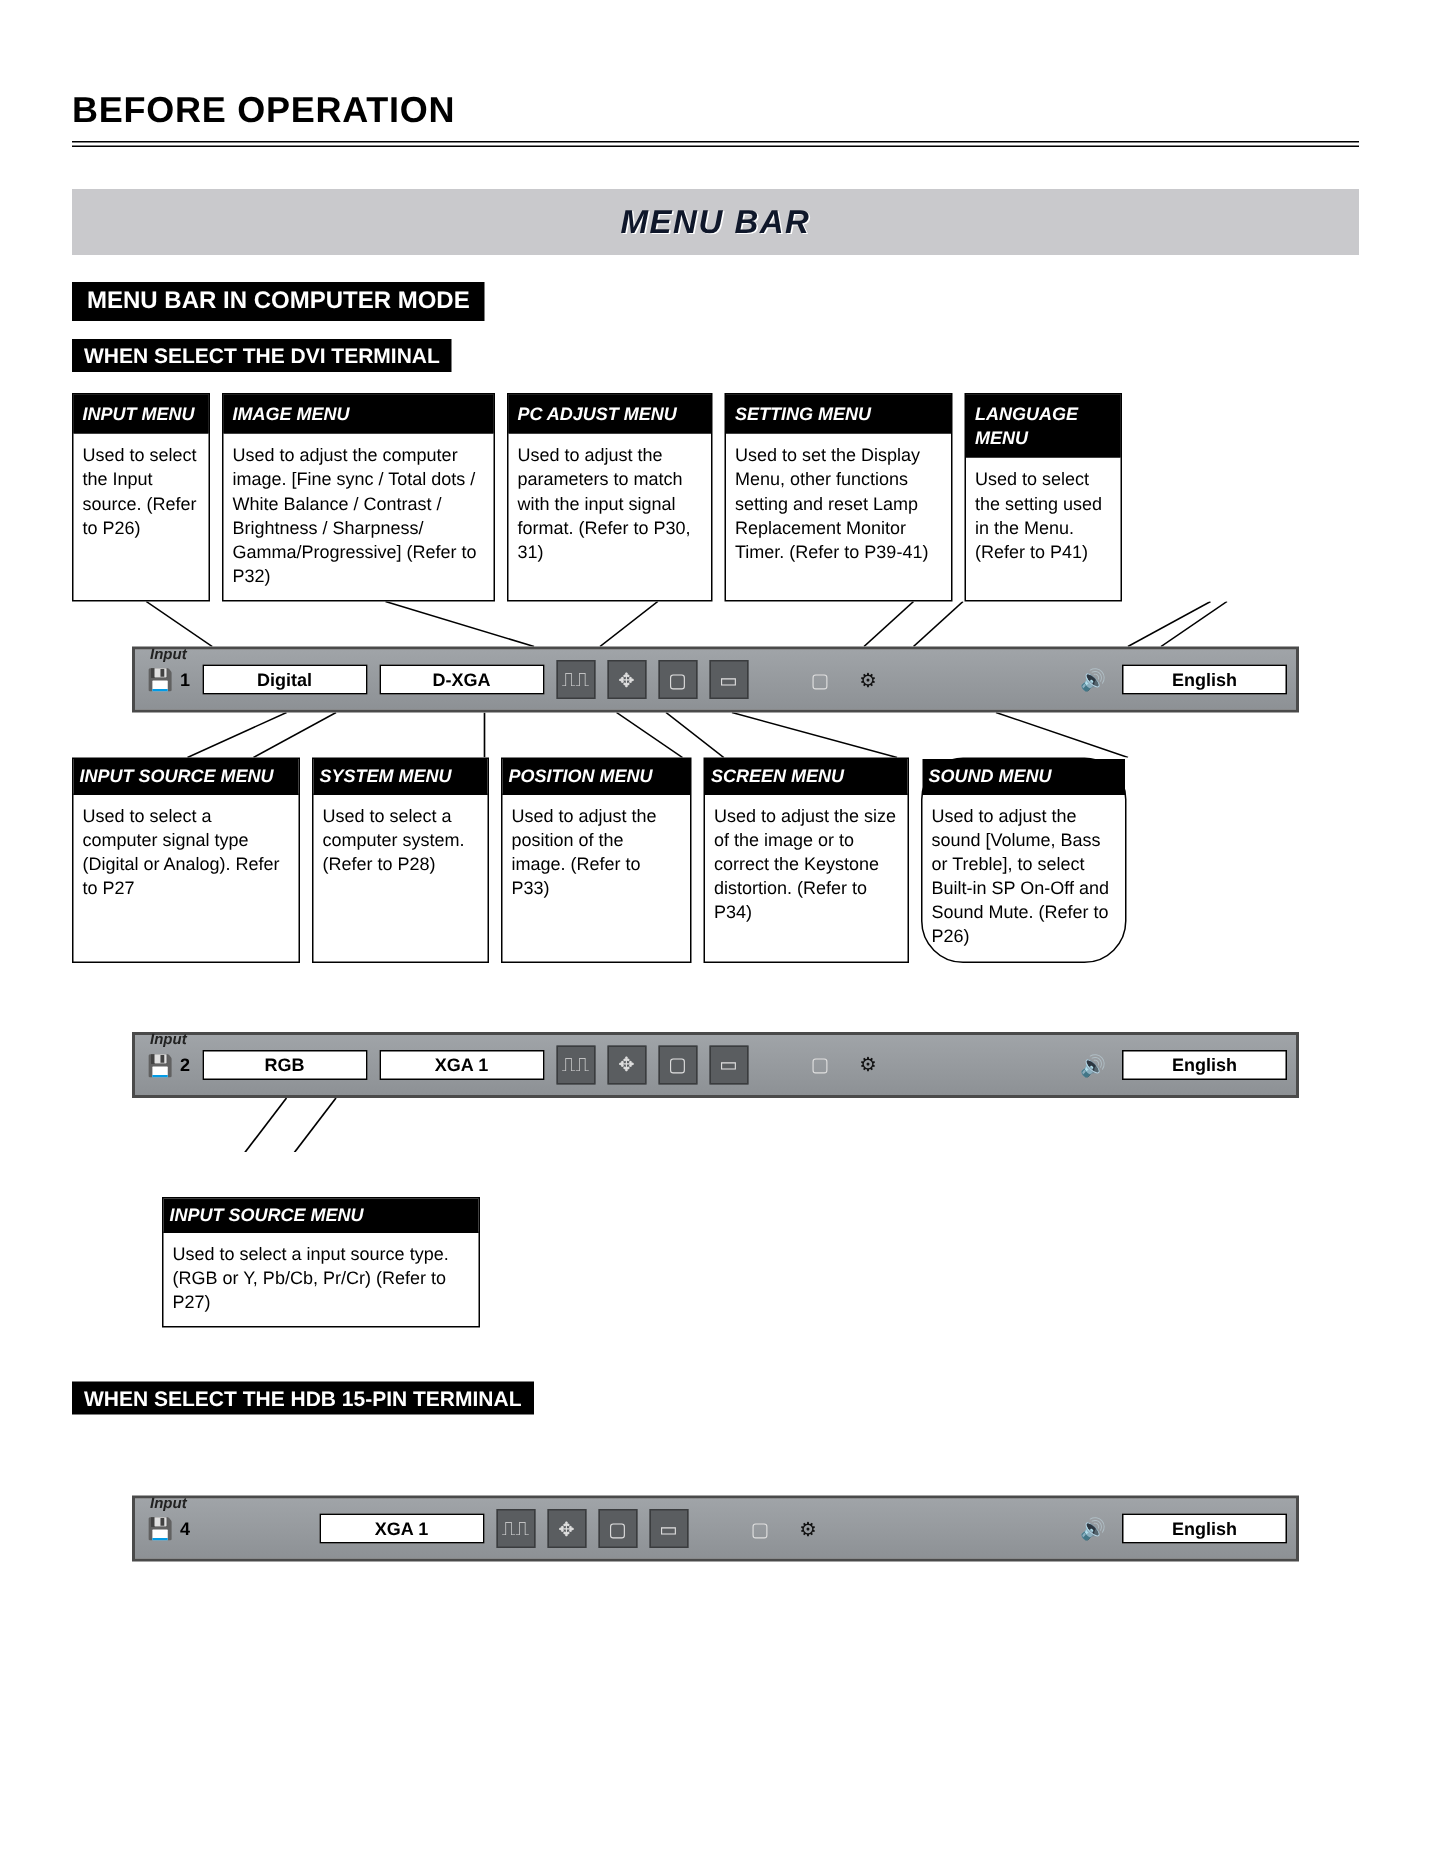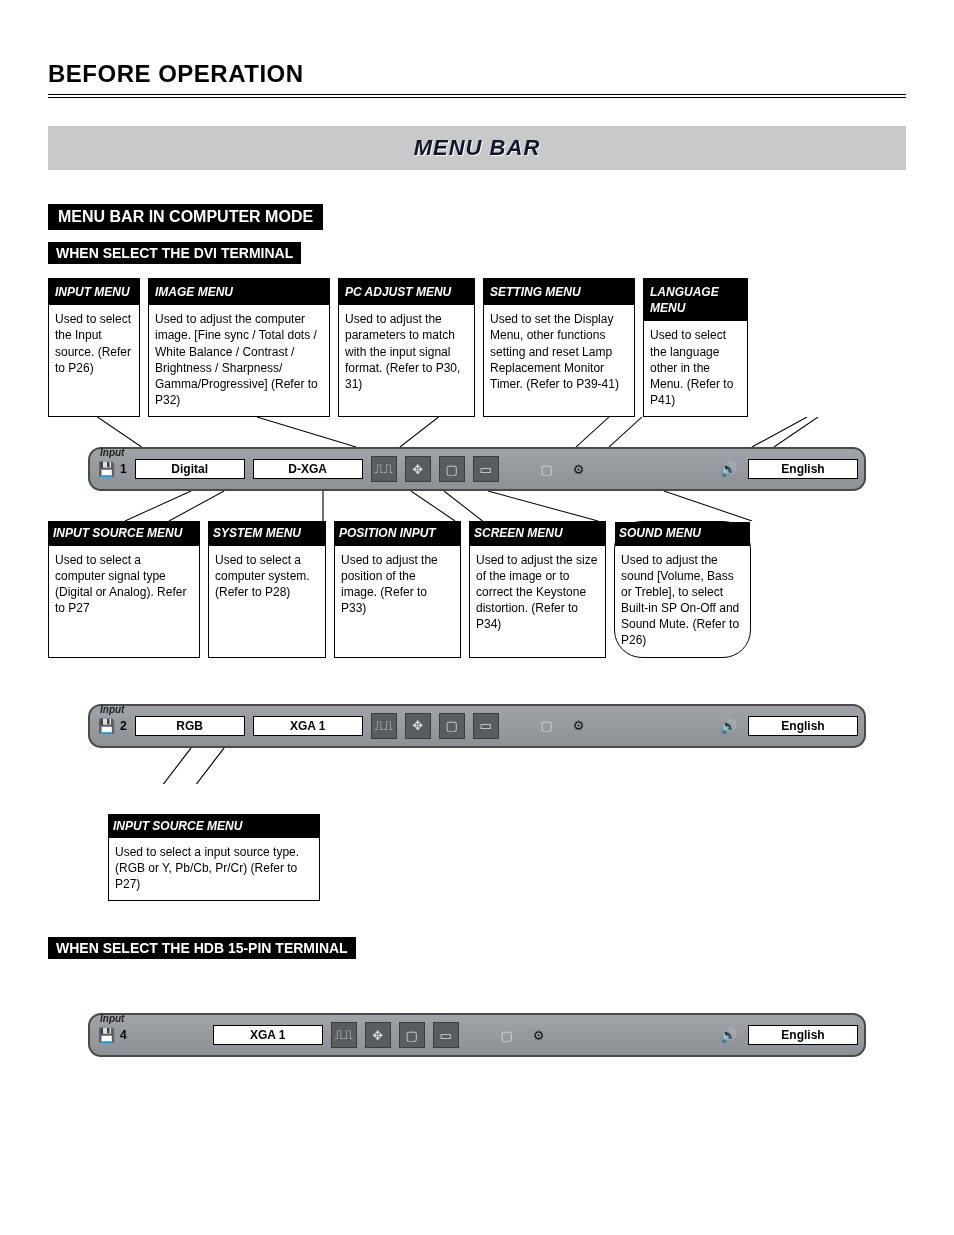--- a/index.html
+++ b/index.html
@@ -46,21 +46,20 @@
 
   
   .black-block {
     display: inline-block;
     background: #000;
     color: #fff;
     font-weight: 700;
     font-size: 16px;
     padding: 4px 10px;
     margin-bottom: 4px;
-    margin-top: 16px;
   }
   .black-block.sub {
     font-size: 14px;
     padding: 3px 8px;
     margin-top: 8px;
     margin-bottom: 14px;
   }
 
   
   .callouts {
@@ -109,21 +108,21 @@
   .connector-layer {
     width: 100%;
     height: 30px;
     display: block;
   }
 
   
   .menu-strip {
     background: linear-gradient(#a0a4a8, #8d9195);
     border: 2px solid #4a4a4a;
-    border-radius: 13px;
+    border-radius: 0;
     height: 40px;
     display: flex;
     align-items: center;
     padding: 0 6px;
     gap: 8px;
     margin: 0 40px;
     position: relative;
   }
   .ms-input-box {
     display: flex;
@@ -205,21 +204,21 @@
       <span class="title">PC ADJUST MENU</span>
       <div class="body">Used to adjust the parameters to match with the input signal format.
 (Refer to P30, 31)</div>
     </div>
     <div class="callout c-w4">
       <span class="title">SETTING MENU</span>
       <div class="body">Used to set the Display Menu, other functions setting and reset Lamp Replacement Monitor Timer. (Refer to P39-41)</div>
     </div>
     <div class="callout c-w5">
       <span class="title">LANGUAGE MENU</span>
-      <div class="body">Used to select the language other in the Menu.
+      <div class="body">Used to select the setting used in the Menu.
 (Refer to P41)</div>
     </div>
   </div>
 
   
   <svg class="connector-layer" viewBox="0 0 780 30" preserveAspectRatio="none">
     <line x1="45" y1="0" x2="85" y2="30" stroke="#000" stroke-width="1"></line>
     <line x1="190" y1="0" x2="280" y2="30" stroke="#000" stroke-width="1"></line>
     <line x1="355" y1="0" x2="320" y2="30" stroke="#000" stroke-width="1"></line>
     <line x1="510" y1="0" x2="480" y2="30" stroke="#000" stroke-width="1"></line>
@@ -265,21 +264,21 @@
     <div class="callout b-w1">
       <span class="title">INPUT SOURCE MENU</span>
       <div class="body">Used to select a computer signal type (Digital or Analog). Refer to P27</div>
     </div>
     <div class="callout b-w2">
       <span class="title">SYSTEM MENU</span>
       <div class="body">Used to select a computer system.
 (Refer to P28)</div>
     </div>
     <div class="callout b-w3">
-      <span class="title">POSITION INPUT</span>
+      <span class="title">POSITION MENU</span>
       <div class="body">Used to adjust the position of the image.
 (Refer to P33)</div>
     </div>
     <div class="callout b-w4">
       <span class="title">SCREEN MENU</span>
       <div class="body">Used to adjust the size of the image or to correct the Keystone distortion.
 (Refer to P34)</div>
     </div>
     <div class="callout b-w5">
       <span class="title">SOUND MENU</span>

